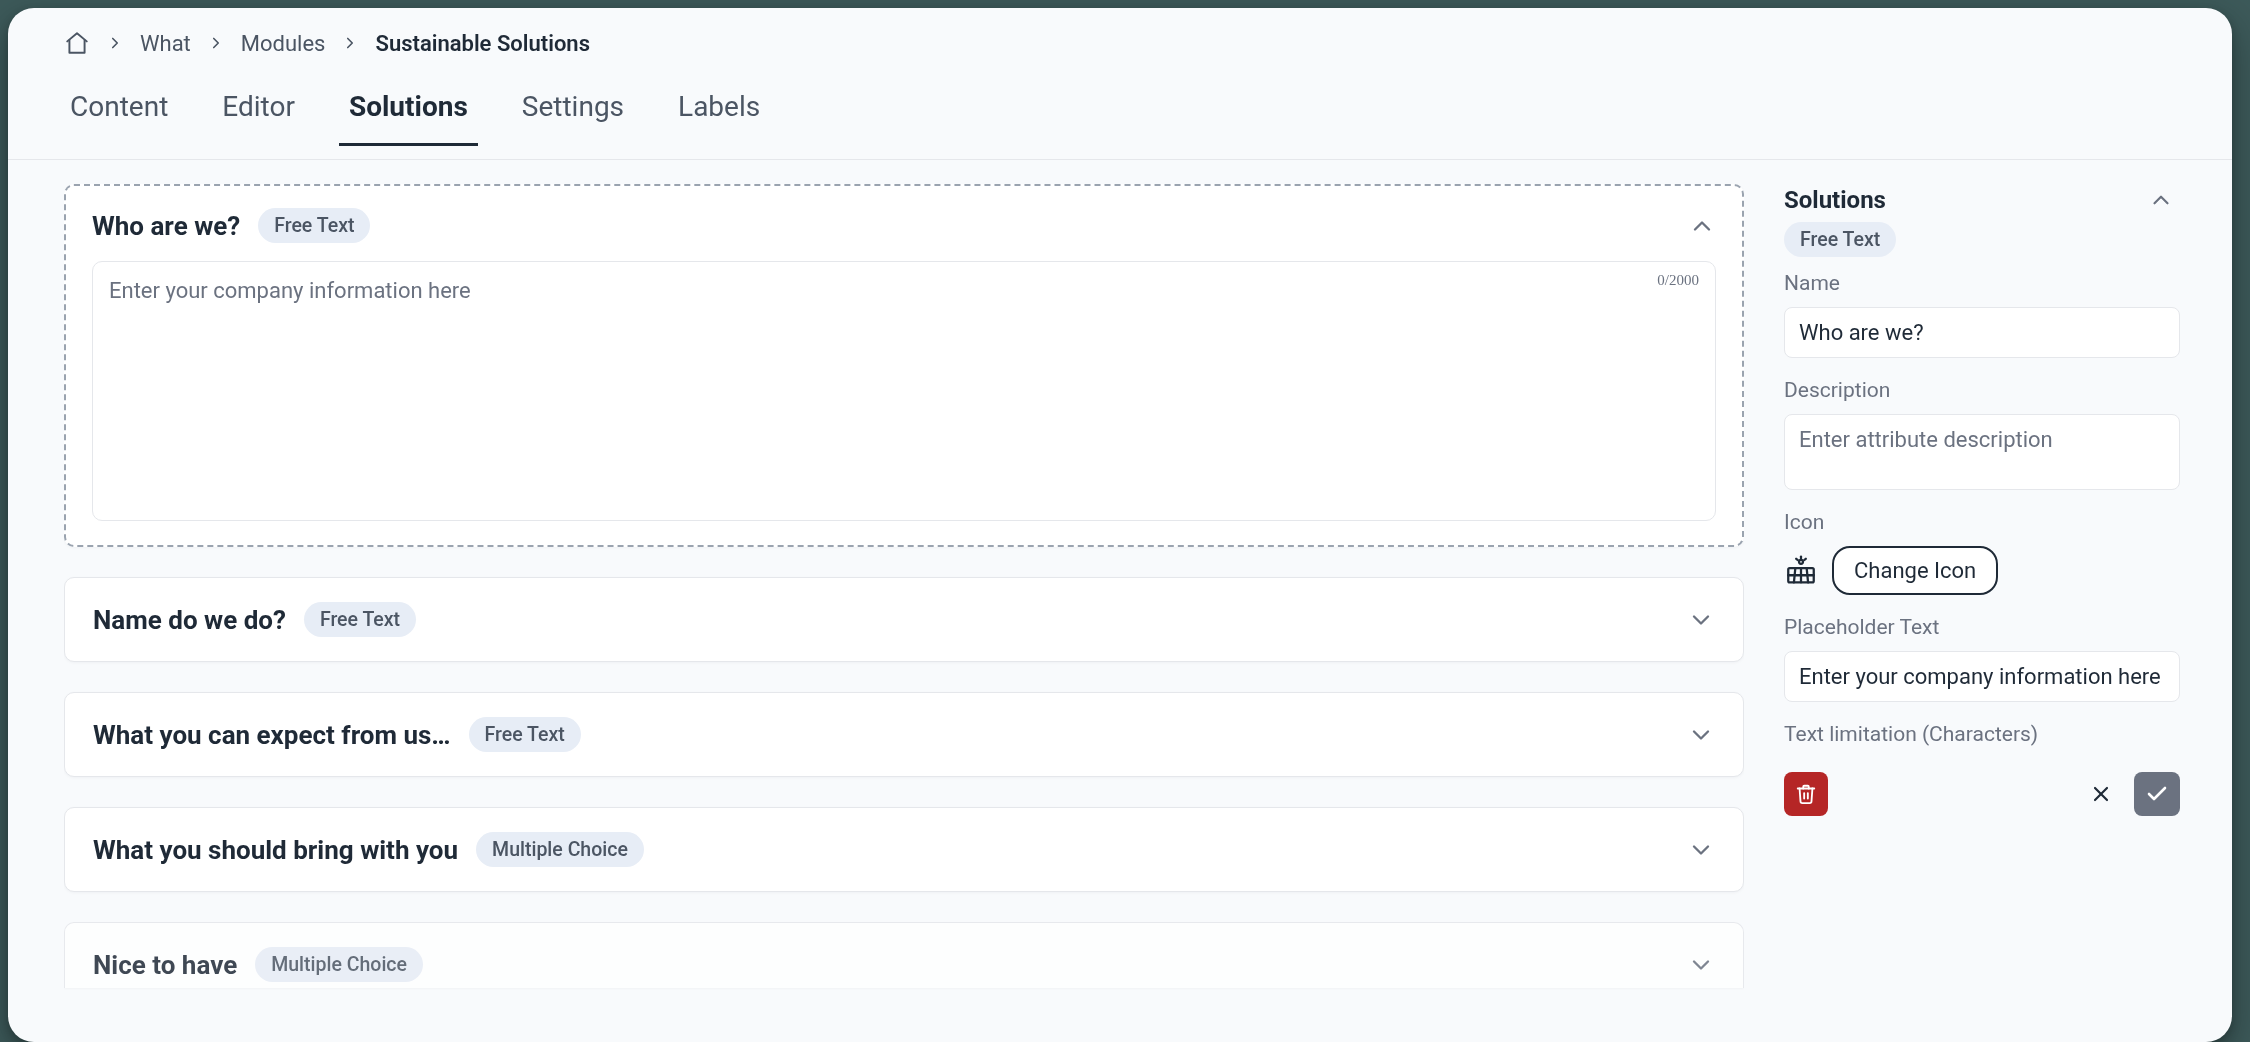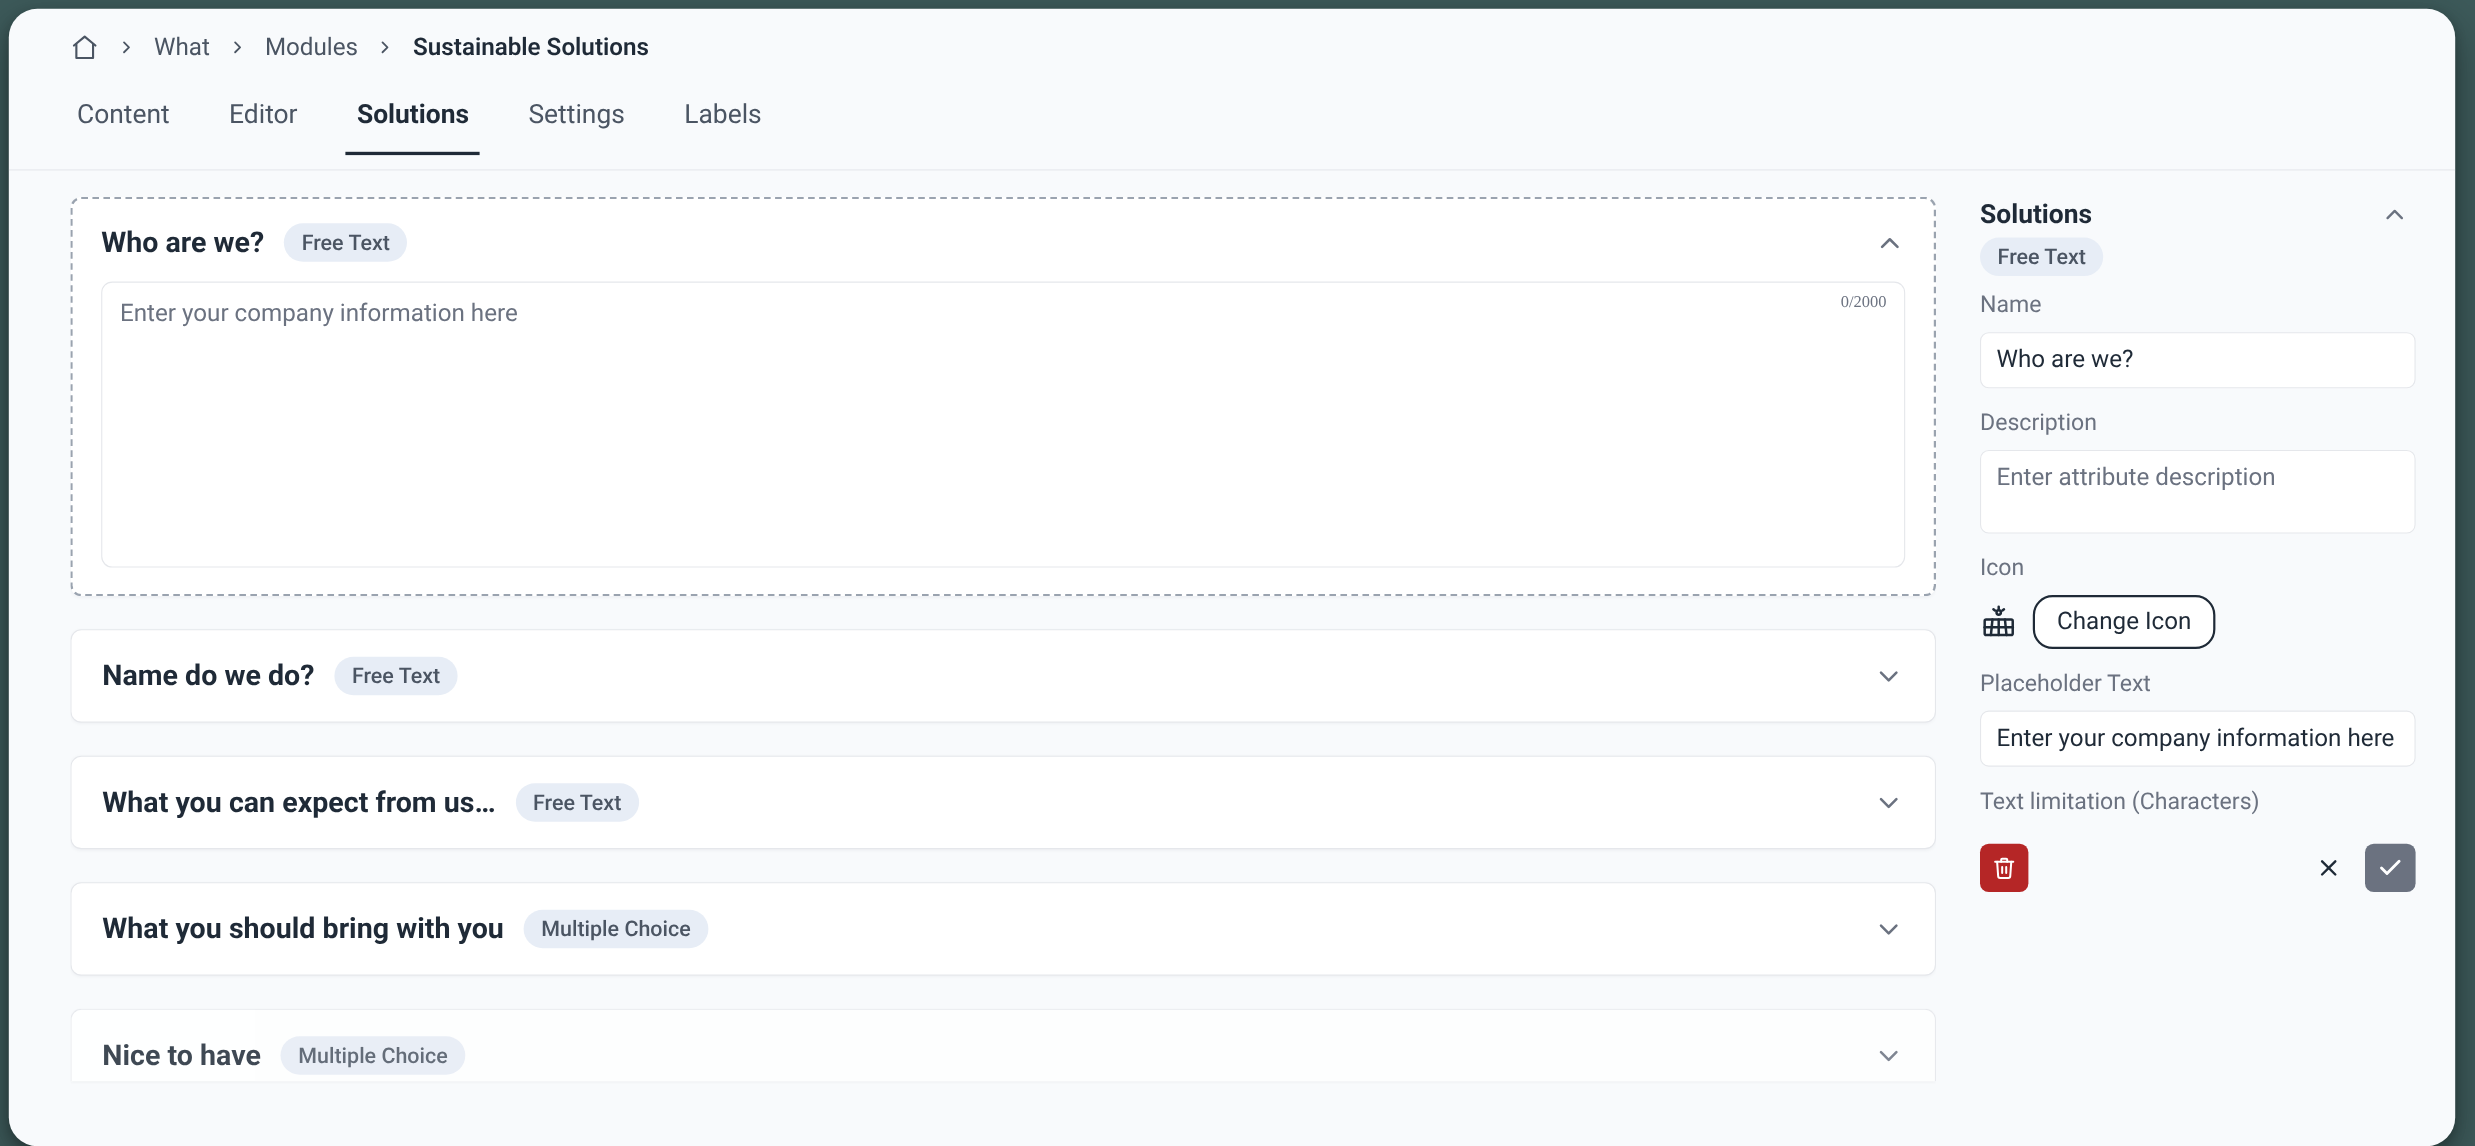--- a/index.html
+++ b/index.html
@@ -45,41 +45,41 @@
     font-size: 22px;
   }
   .crumb-link { color: var(--text-gray); }
   .crumb-current { color: var(--text-dark); font-weight: 600; }
   .chevron-icon, .home-icon { display:inline-flex; align-items:center; justify-content:center; }
   .tabs {
     display:flex;
     gap: 42px;
     padding: 18px 56px 14px 56px;
     border-bottom: 1px solid var(--border);
-    font-size: 24px;
+    font-size: 28px;
   }
   .tab {
     padding: 12px 6px 22px 6px;
     color: var(--text-gray);
     position: relative;
     cursor: pointer;
   }
   .tab.active { color: var(--text-dark); font-weight: 700; }
   .tab.active::after {
     content: "";
     position: absolute;
     left: -4px; right: -4px; bottom: -1px;
     height: 3px; background: var(--text-dark);
   }
 
   .content-area {
     flex: 1;
     display: flex;
     gap: 40px;
-    padding: 24px 36px 0 56px;
+    padding: 24px 52px 0 56px;
     overflow: hidden;
   }
   .main-col {
     flex: 1;
     min-width: 0;
     display: flex;
     flex-direction: column;
     gap: 30px;
     overflow: hidden;
   }

